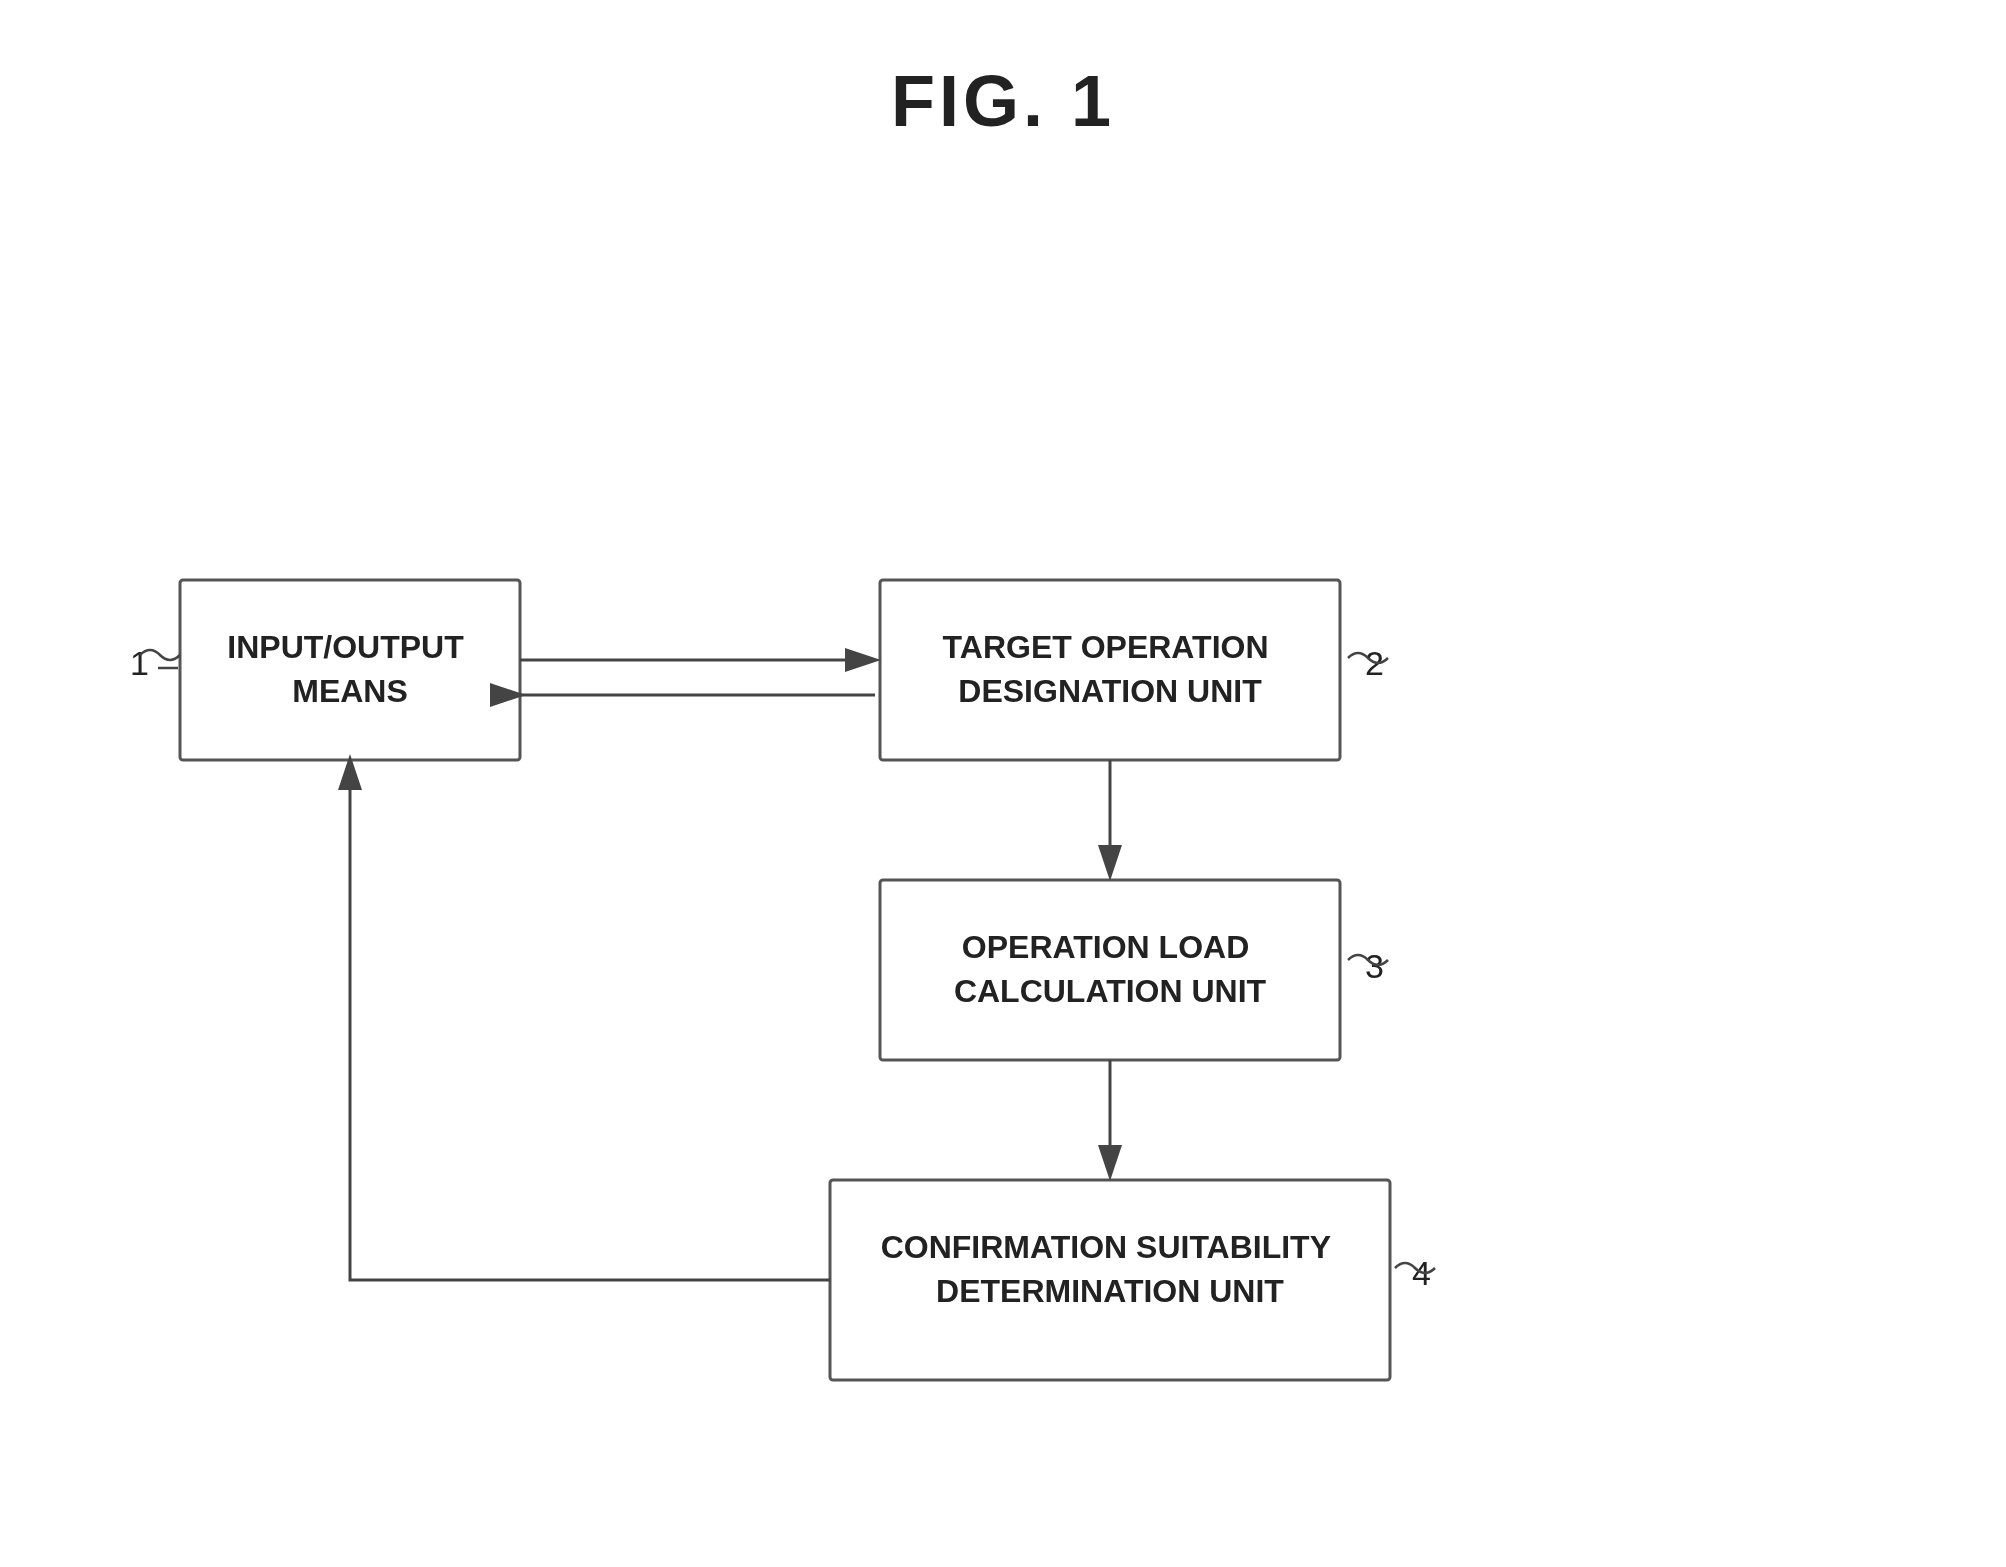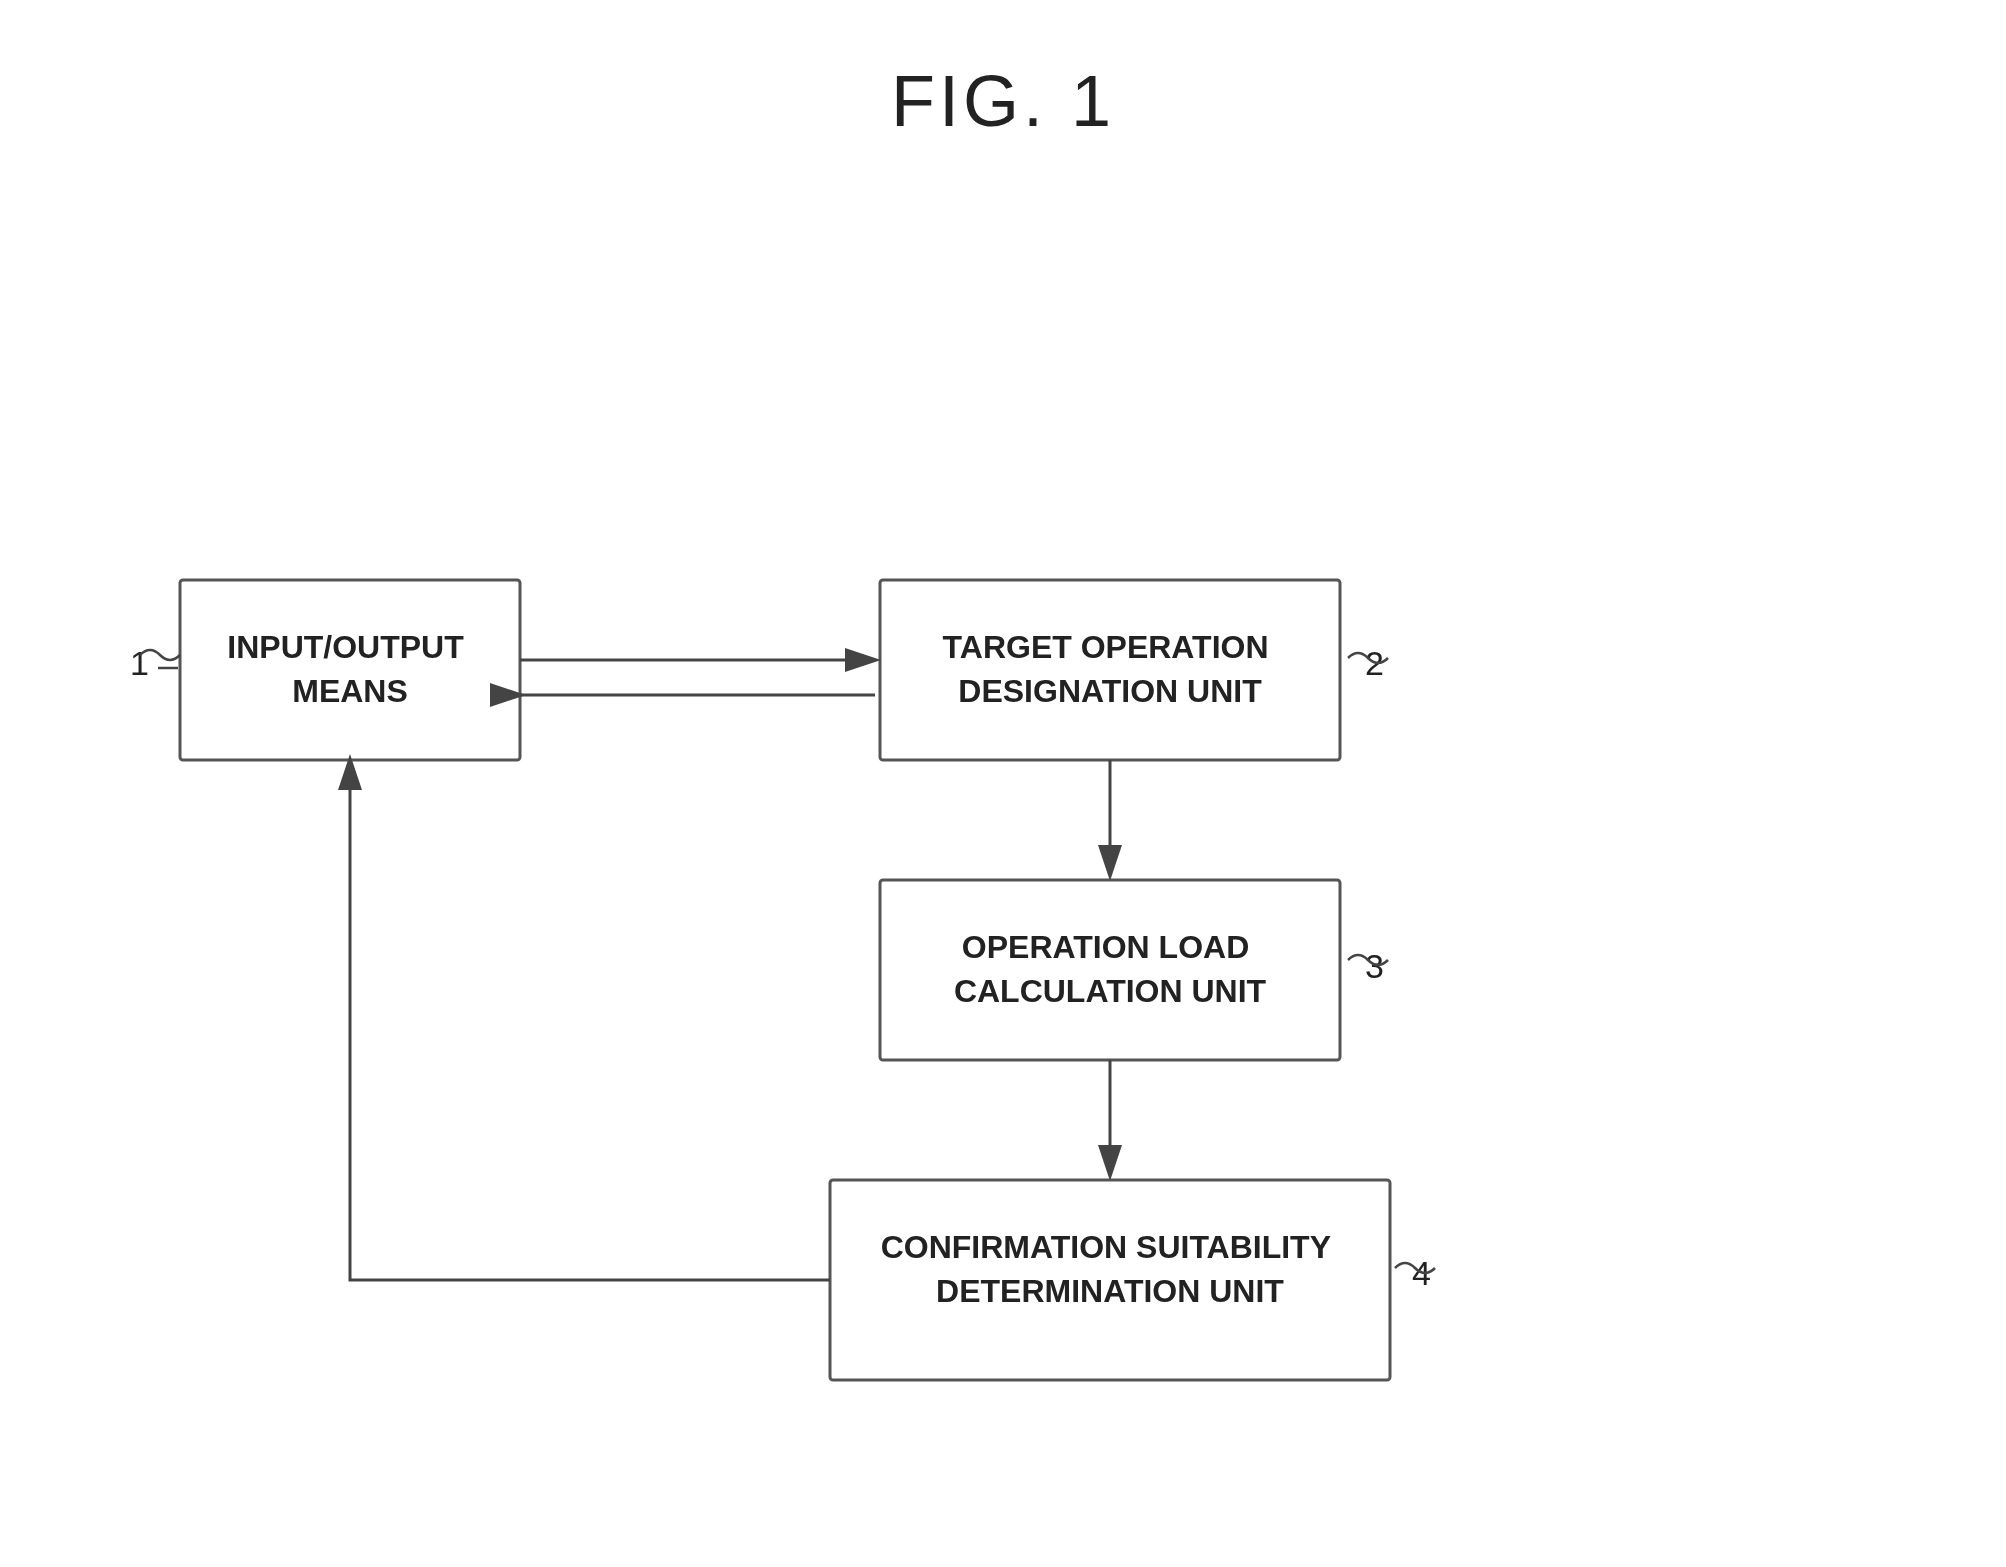--- a/index.html
+++ b/index.html
@@ -23,21 +23,21 @@
       background: #ffffff;
       position: relative;
     }
 
     .figure-title {
       position: absolute;
       top: 60px;
       left: 50%;
       transform: translateX(-50%);
       font-size: 72px;
-      font-weight: normal;
+      font-weight: bold;
       letter-spacing: 4px;
       color: #222;
       font-family: Arial, sans-serif;
     }
   </style>
 </head>
 <body>
 
 <div class="page-container">
 

